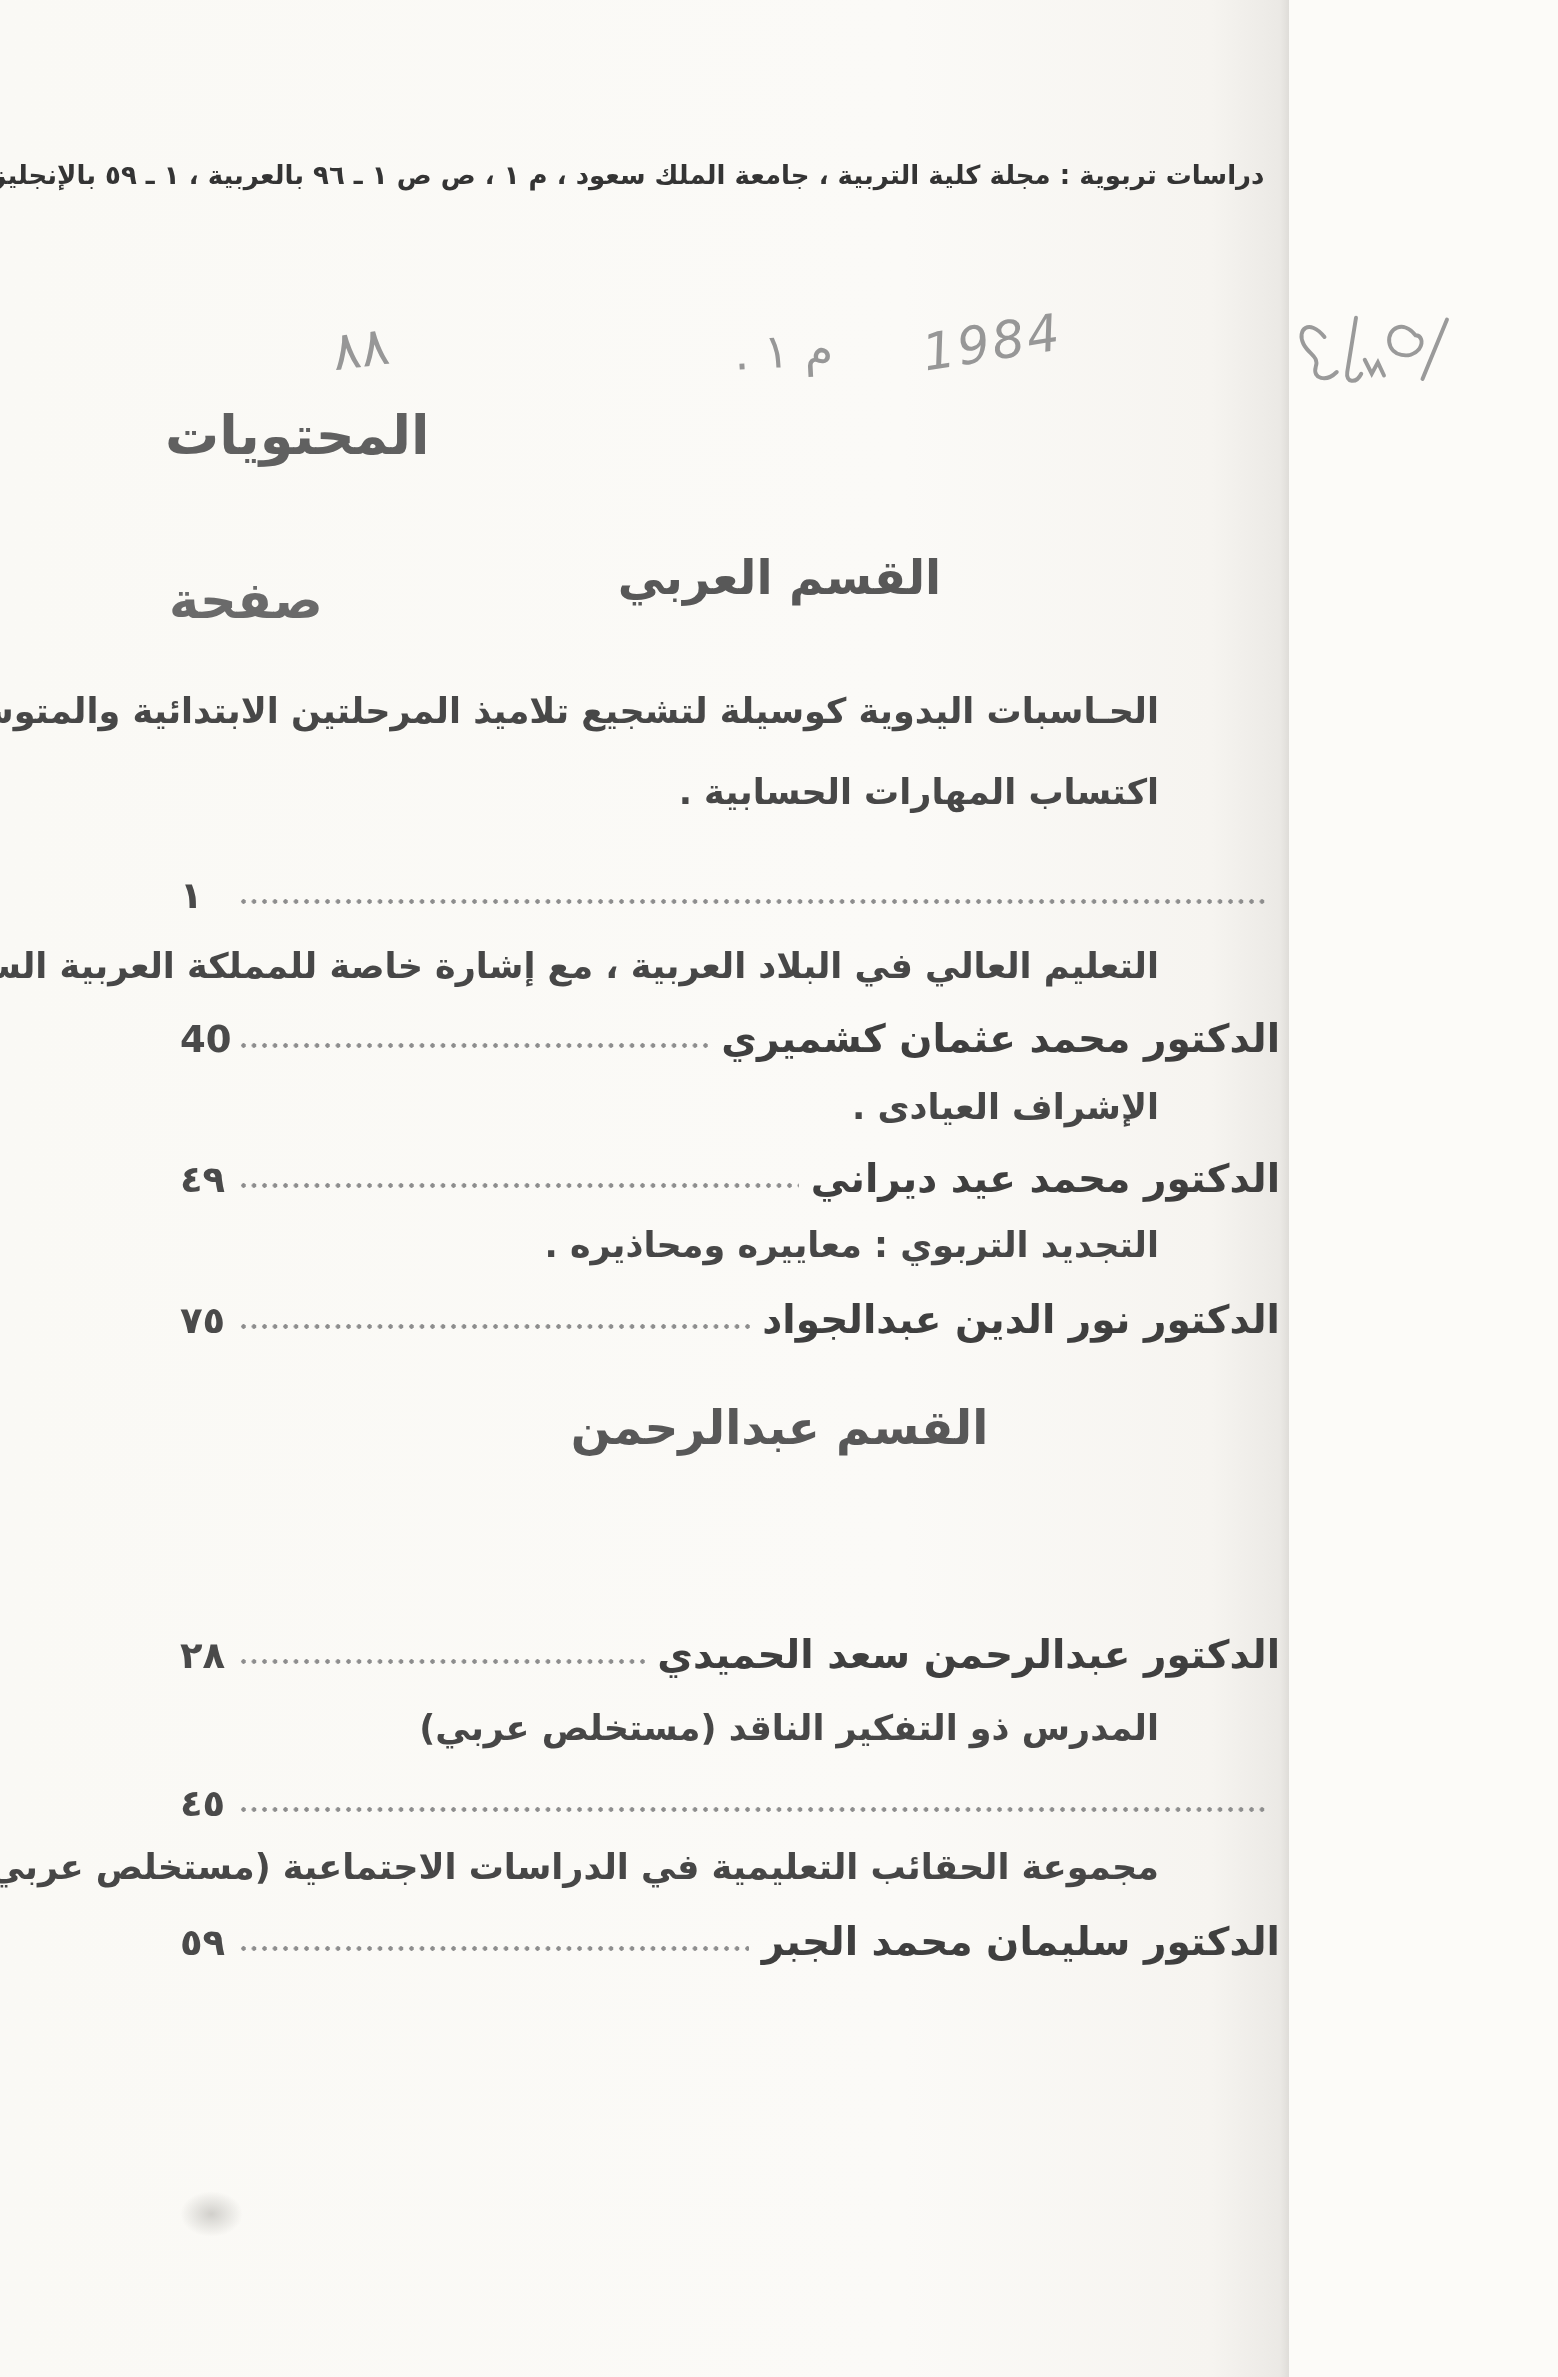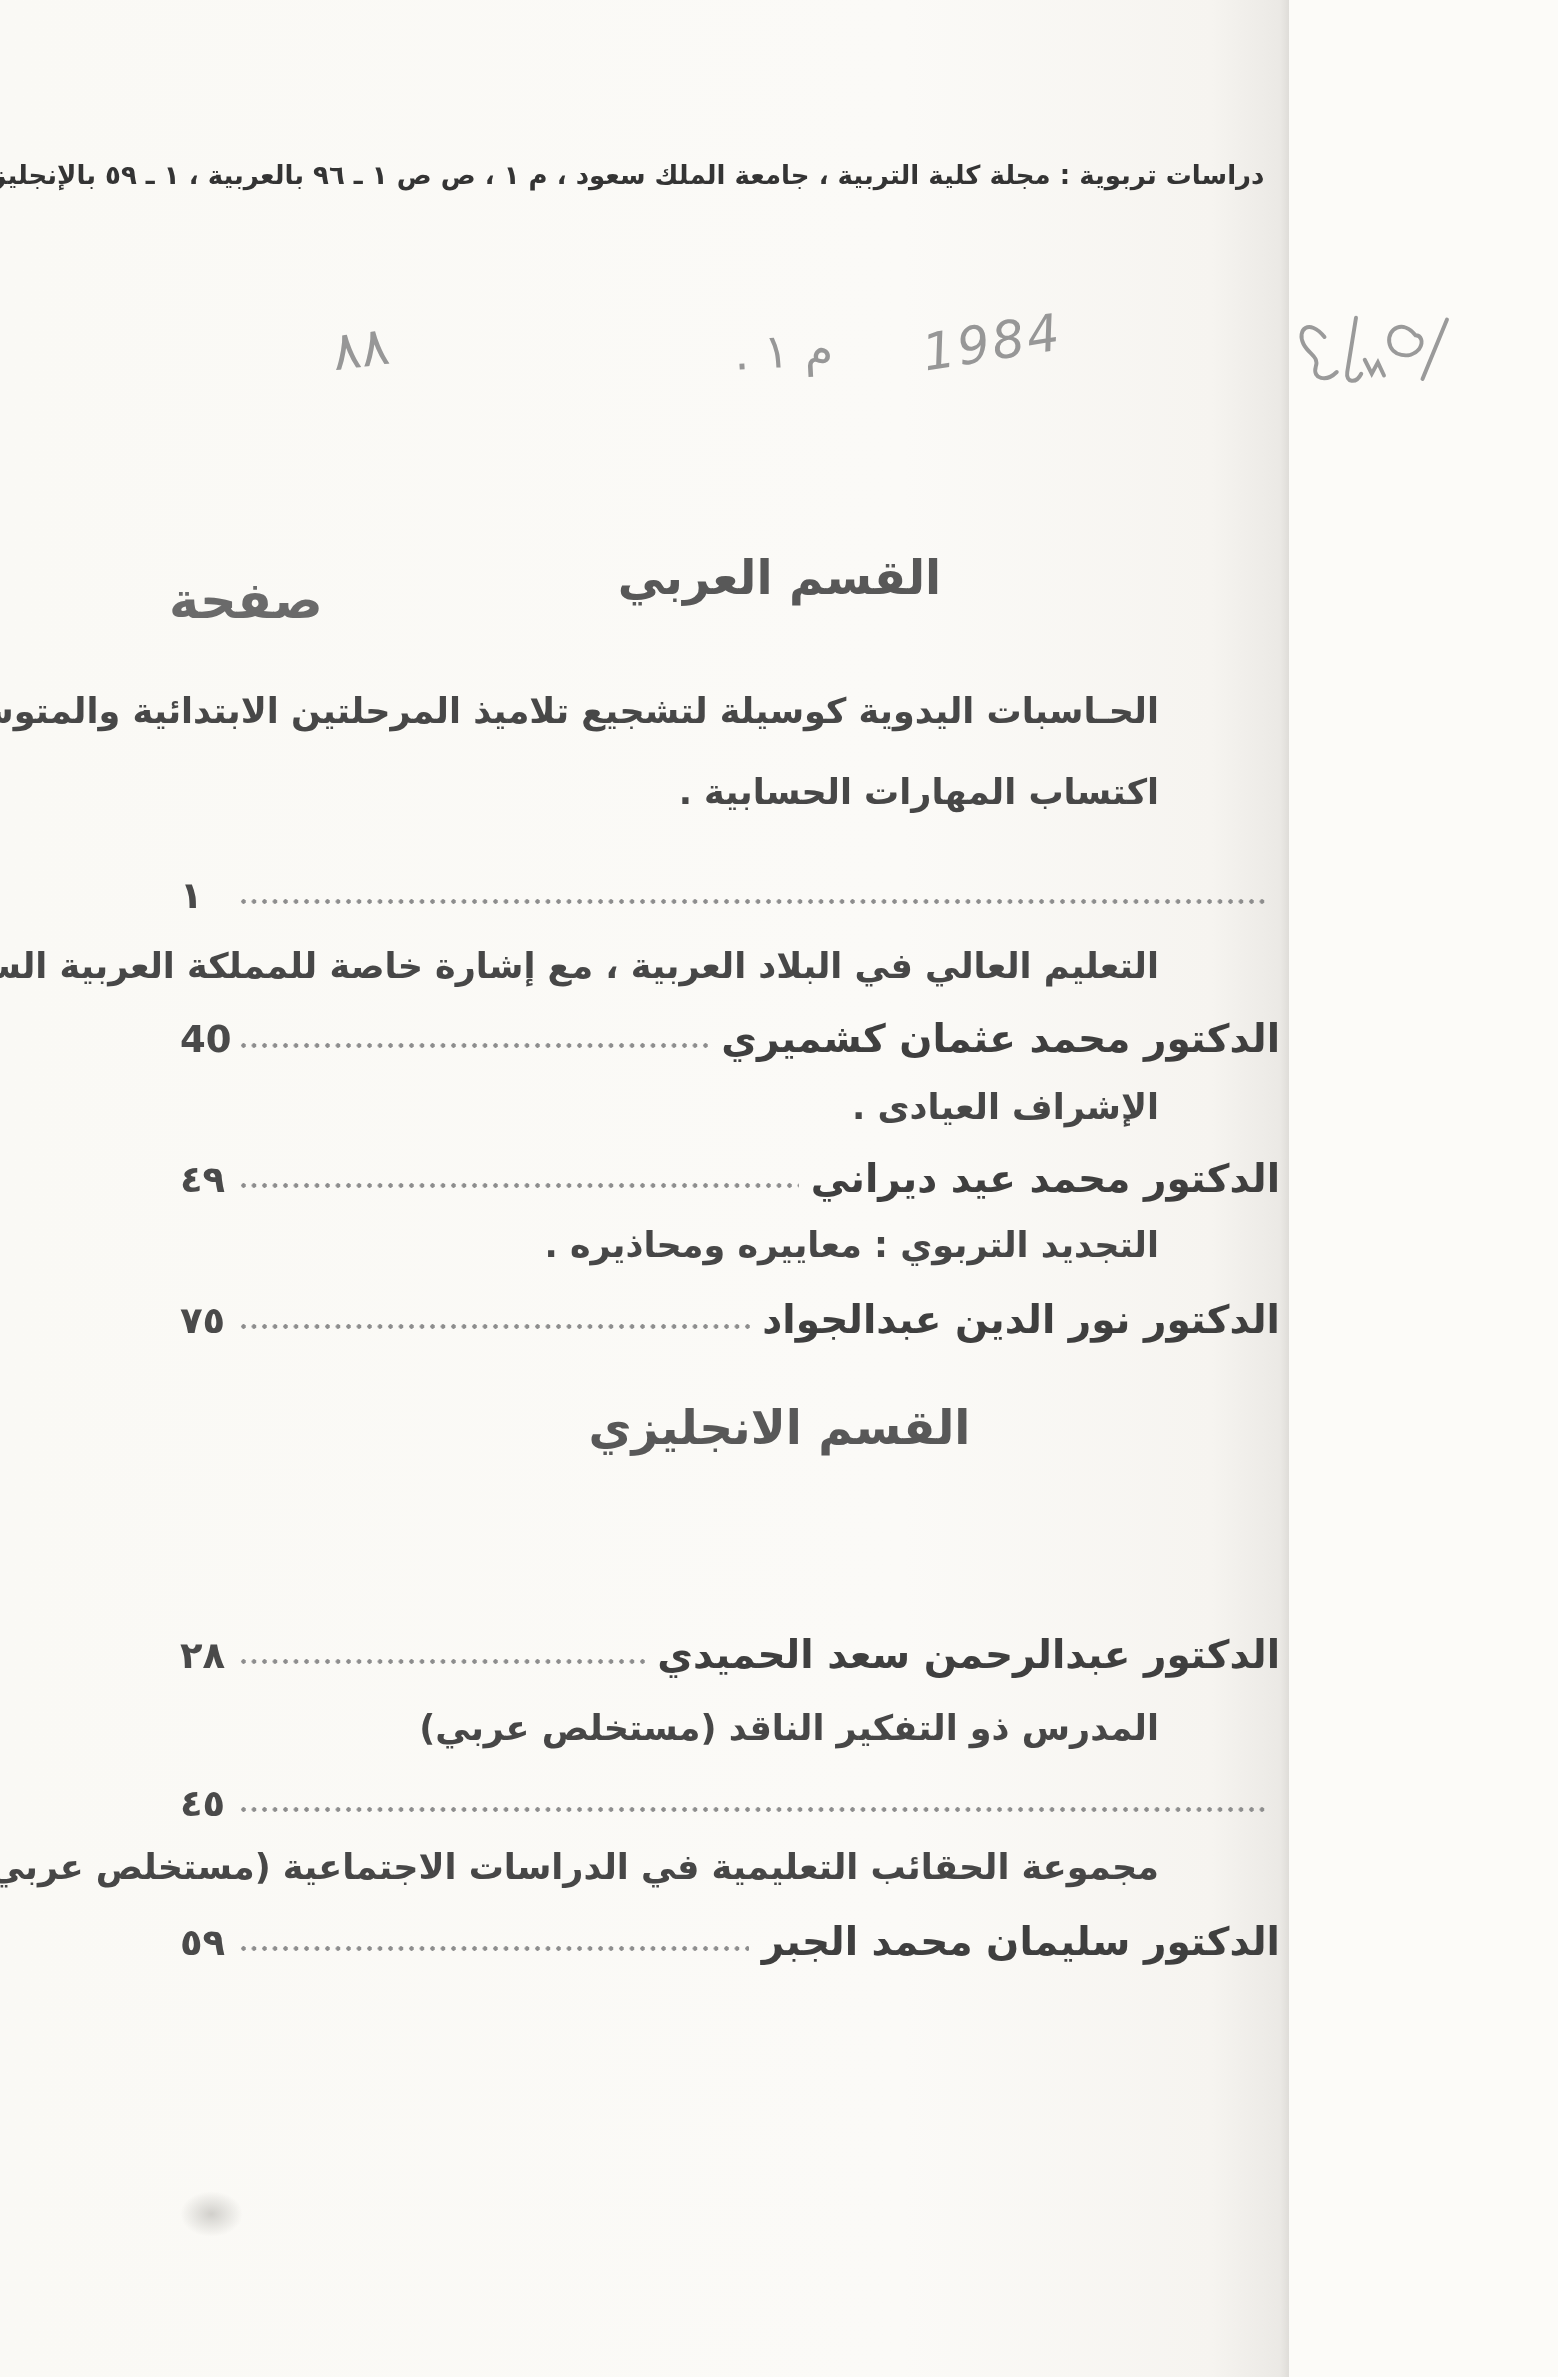--- a/index.html
+++ b/index.html
@@ -109,20 +109,21 @@
       <g fill="none" stroke="#9a9a9a" stroke-width="4.5" stroke-linecap="round">
         <path d="M40,32 C22,10 8,24 16,40 C22,52 34,54 30,66 C26,80 42,84 54,72"></path>
         <path d="M76,10 L66,72 C64,84 76,86 82,74"></path>
         <path d="M86,58 l8,16 l7,-13 l7,15"></path>
         <path d="M144,30 C130,12 112,22 114,38 C116,54 138,58 148,46 C154,37 150,30 144,30"></path>
         <path d="M180,12 L152,80"></path>
       </g>
     </svg>
   </div>
 
+  <div class="doc-title rtl">المحتويات</div>
 
   <div class="section-heading heading-ar rtl">القسم العربي</div>
   <div class="page-label rtl">صفحة</div>
 
   <div class="toc-title t1a rtl nowrap">الحـاسبات اليدوية كوسيلة لتشجيع تلاميذ المرحلتين الابتدائية والمتوسطة على</div>
   <div class="toc-title t1b rtl nowrap">اكتساب المهارات الحسابية .</div>
   <div class="author-row a1">
     <span class="leader"></span>
     <span class="page-num">١</span>
   </div>
@@ -141,21 +142,21 @@
     <span class="page-num">٤٩</span>
   </div>
 
   <div class="toc-title t4 rtl nowrap">التجديد التربوي : معاييره ومحاذيره .</div>
   <div class="author-row a4">
     <span class="author-name">الدكتور نور الدين عبدالجواد</span>
     <span class="leader"></span>
     <span class="page-num">٧٥</span>
   </div>
 
-  <div class="section-heading heading-en rtl">القسم الانجليزي</div>
+  <div class="section-heading heading-en rtl">القسم عبدالرحمن</div>
 
   <div class="author-row a5">
     <span class="author-name">الدكتور عبدالرحمن سعد الحميدي</span>
     <span class="leader"></span>
     <span class="page-num">٢٨</span>
   </div>
 
   <div class="toc-title t6 rtl nowrap">المدرس ذو التفكير الناقد (مستخلص عربي)</div>
   <div class="author-row a6">
     <span class="leader"></span>

